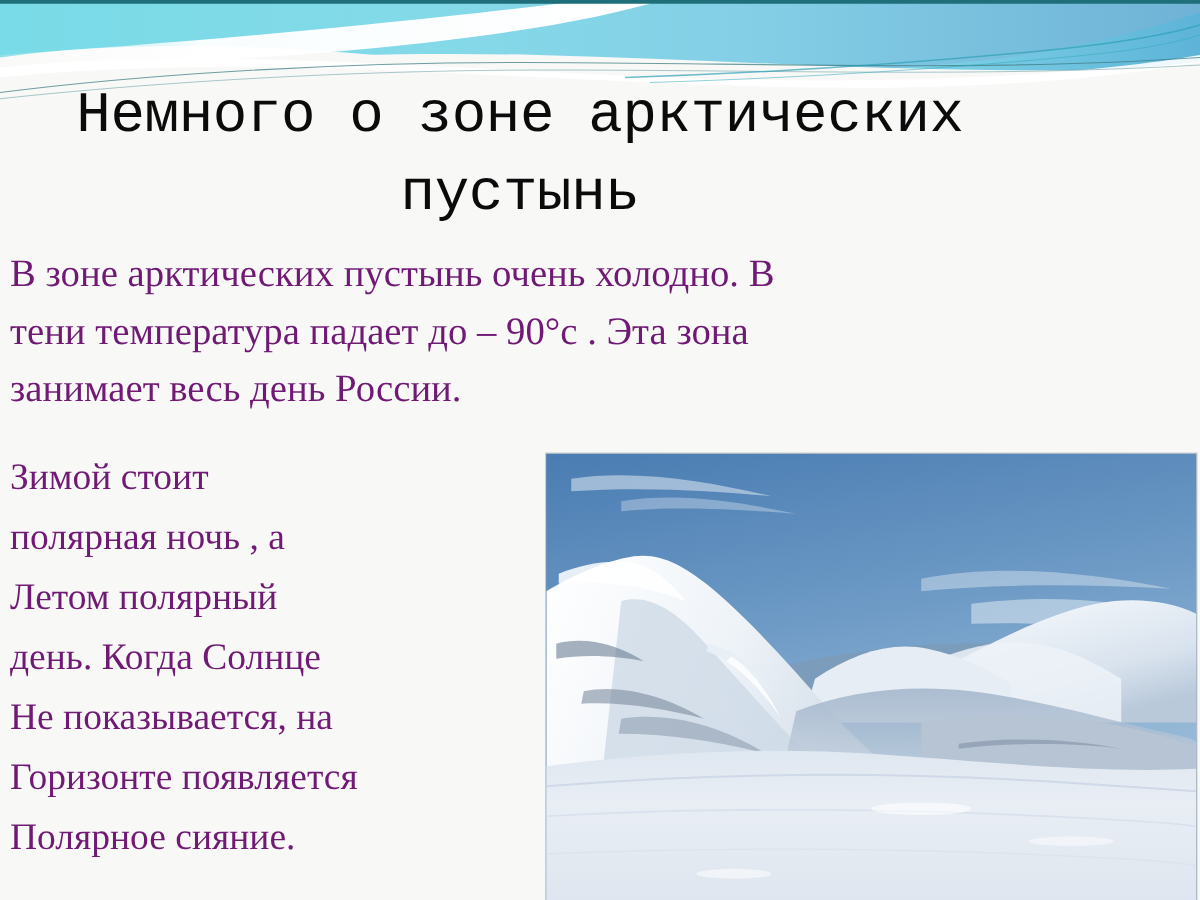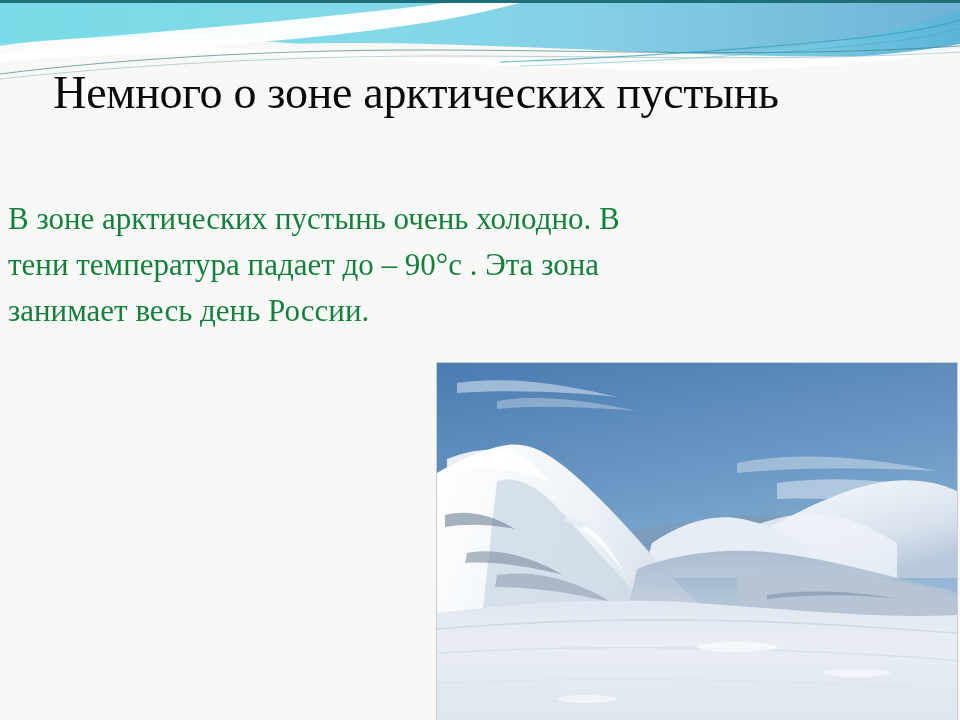--- a/index.html
+++ b/index.html
@@ -26,33 +26,33 @@
   }
   #header-band svg { display: block; }
 
   
   #title {
     position: absolute;
     left: 0;
     top: 62px;
     width: 832px;
     text-align: center;
-    font-family: Liberation Serif, serif;
+    font-family: Liberation Mono, monospace;
     font-size: 46px;
     line-height: 1.35;
     color: #0b0b0b;
     font-weight: normal;
     letter-spacing: -0.3px;
     z-index: 5;
   }
 
   
   .para {
     position: absolute;
-    color: #15803d;
+    color: #701a75;
     font-family: "Liberation Serif", "DejaVu Serif", serif;
     font-weight: normal;
   }
   #para-top {
     left: 8px;
     top: 196px;
     width: 944px;
     font-size: 31px;
     line-height: 46px;
   }
@@ -152,20 +152,29 @@
   <div id="title">
     <span>Немного о зоне арктических пустынь</span>
   </div>
 
   <div id="para-top" class="para">
     <span class="line">В зоне арктических пустынь очень холодно. В</span>
     <span class="line">тени температура падает до – 90°с . Эта зона</span>
     <span class="line">занимает весь день России.</span>
   </div>
 
+  <div id="para-left" class="para">
+    <span class="line">Зимой стоит</span>
+    <span class="line">полярная ночь , а</span>
+    <span class="line">Летом полярный</span>
+    <span class="line">день. Когда Солнце</span>
+    <span class="line">Не показывается, на</span>
+    <span class="line">Горизонте появляется</span>
+    <span class="line">Полярное сияние.</span>
+  </div>
 
   <div id="photo">
     <svg width="520" height="357" viewBox="0 0 520 357" xmlns="http://www.w3.org/2000/svg">
       <defs>
         <linearGradient id="sky" x1="0" y1="0" x2="0.25" y2="1">
           <stop offset="0%" stop-color="#4a7cb2"></stop>
           <stop offset="45%" stop-color="#6e9bc6"></stop>
           <stop offset="100%" stop-color="#a8c6de"></stop>
         </linearGradient>
         <linearGradient id="snowfield" x1="0" y1="0" x2="0" y2="1">

